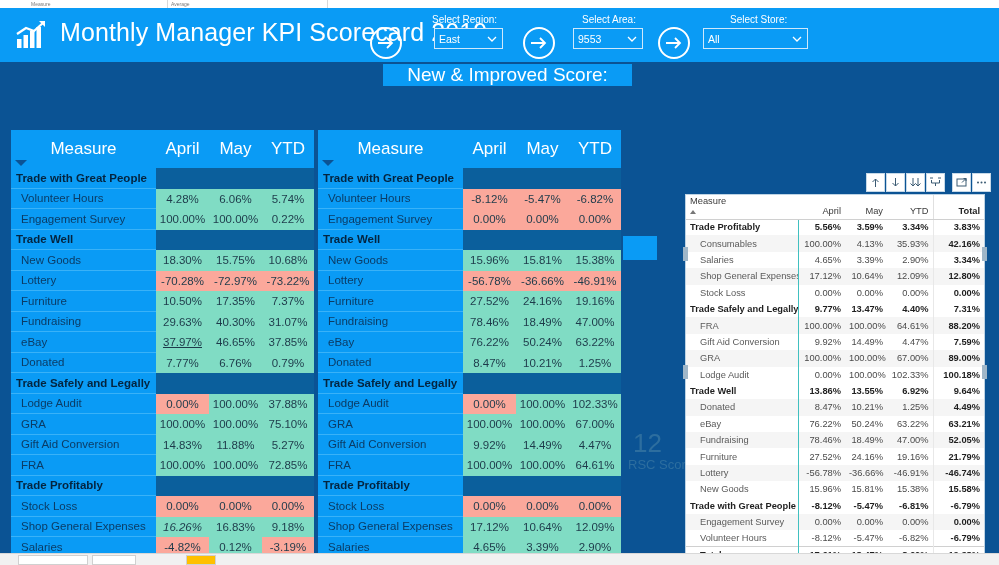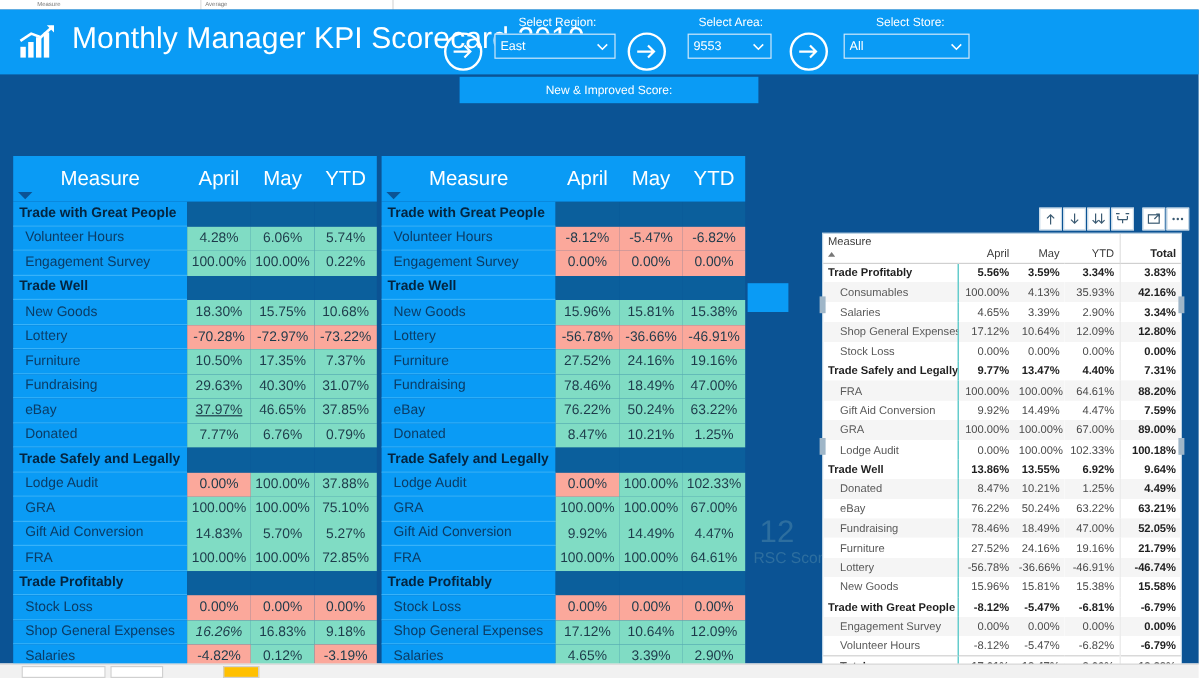--- a/index.html
+++ b/index.html
@@ -71,21 +71,21 @@
     display: flex; align-items: center;
     padding: 0 4px; color: #ffffff; font-size: 10.5px;
     cursor: pointer;
   }
   .sel-box .val { flex: 1; white-space: nowrap; overflow: hidden; }
   .sel-box .chev { width: 12px; height: 12px; flex: none; }
 
   
   .score-title {
     position: absolute; left: 383px; top: 56px; width: 249px; height: 22px;
-    background: #0a9bf5; color: #ffffff; font-size: 10px;
+    background: #0a9bf5; color: #ffffff; font-size: 19px;
     display: flex; align-items: center; justify-content: center;
     white-space: nowrap;
   }
   .score-value {
     position: absolute; left: 383px; top: 82px; width: 249px; height: 44px;
     color: #ffffff; font-size: 38px; font-weight: 300;
     display: flex; align-items: center; justify-content: center;
   }
 
   
@@ -227,21 +227,21 @@
 
       <div class="arrow-btn" style="left:370px; top:19px;">
         <span>
           <svg width="18" height="14" viewBox="0 0 18 14">
             <path d="M1 7 H15 M10 2 L15 7 L10 12" stroke="#ffffff" stroke-width="1.8" fill="none"></path>
           </svg>
         </span>
       </div>
 
       <div class="sel-label" style="left:432px; top:6px;">Select Region:</div>
-      <div class="sel-box" style="left:412px; top:20px; width:101px;">
+      <div class="sel-box" style="left:434px; top:20px; width:69px;">
         <span class="val">East</span>
         <span class="chev">
           <svg width="12" height="12" viewBox="0 0 12 12">
               <path d="M2 4 L6 8 L10 4" stroke="#ffffff" stroke-width="1.3" fill="none"></path>
             </svg>
         </span>
       </div>
 
       <div class="arrow-btn" style="left:523px; top:19px;">
         <span>
@@ -370,21 +370,21 @@
           </div>
           <div class="mx-row">
             <div class="c label" style="width: 145px;">GRA</div>
             <div class="c num pos" style="width: 53px;">100.00%</div>
             <div class="c num pos" style="width: 53px;">100.00%</div>
             <div class="c num pos" style="width: 52px;">75.10%</div>
           </div>
           <div class="mx-row">
             <div class="c label" style="width: 145px;">Gift Aid Conversion</div>
             <div class="c num pos" style="width: 53px;">14.83%</div>
-            <div class="c num pos" style="width: 53px;">5.70%</div>
+            <div class="c num pos" style="width: 53px;">11.88%</div>
             <div class="c num pos" style="width: 52px;">5.27%</div>
           </div>
           <div class="mx-row">
             <div class="c label" style="width: 145px;">FRA</div>
             <div class="c num pos" style="width: 53px;">100.00%</div>
             <div class="c num pos" style="width: 53px;">100.00%</div>
             <div class="c num pos" style="width: 52px;">72.85%</div>
           </div>
           <div class="mx-row group">
             <div class="c label" style="width: 145px;">Trade Profitably</div>

